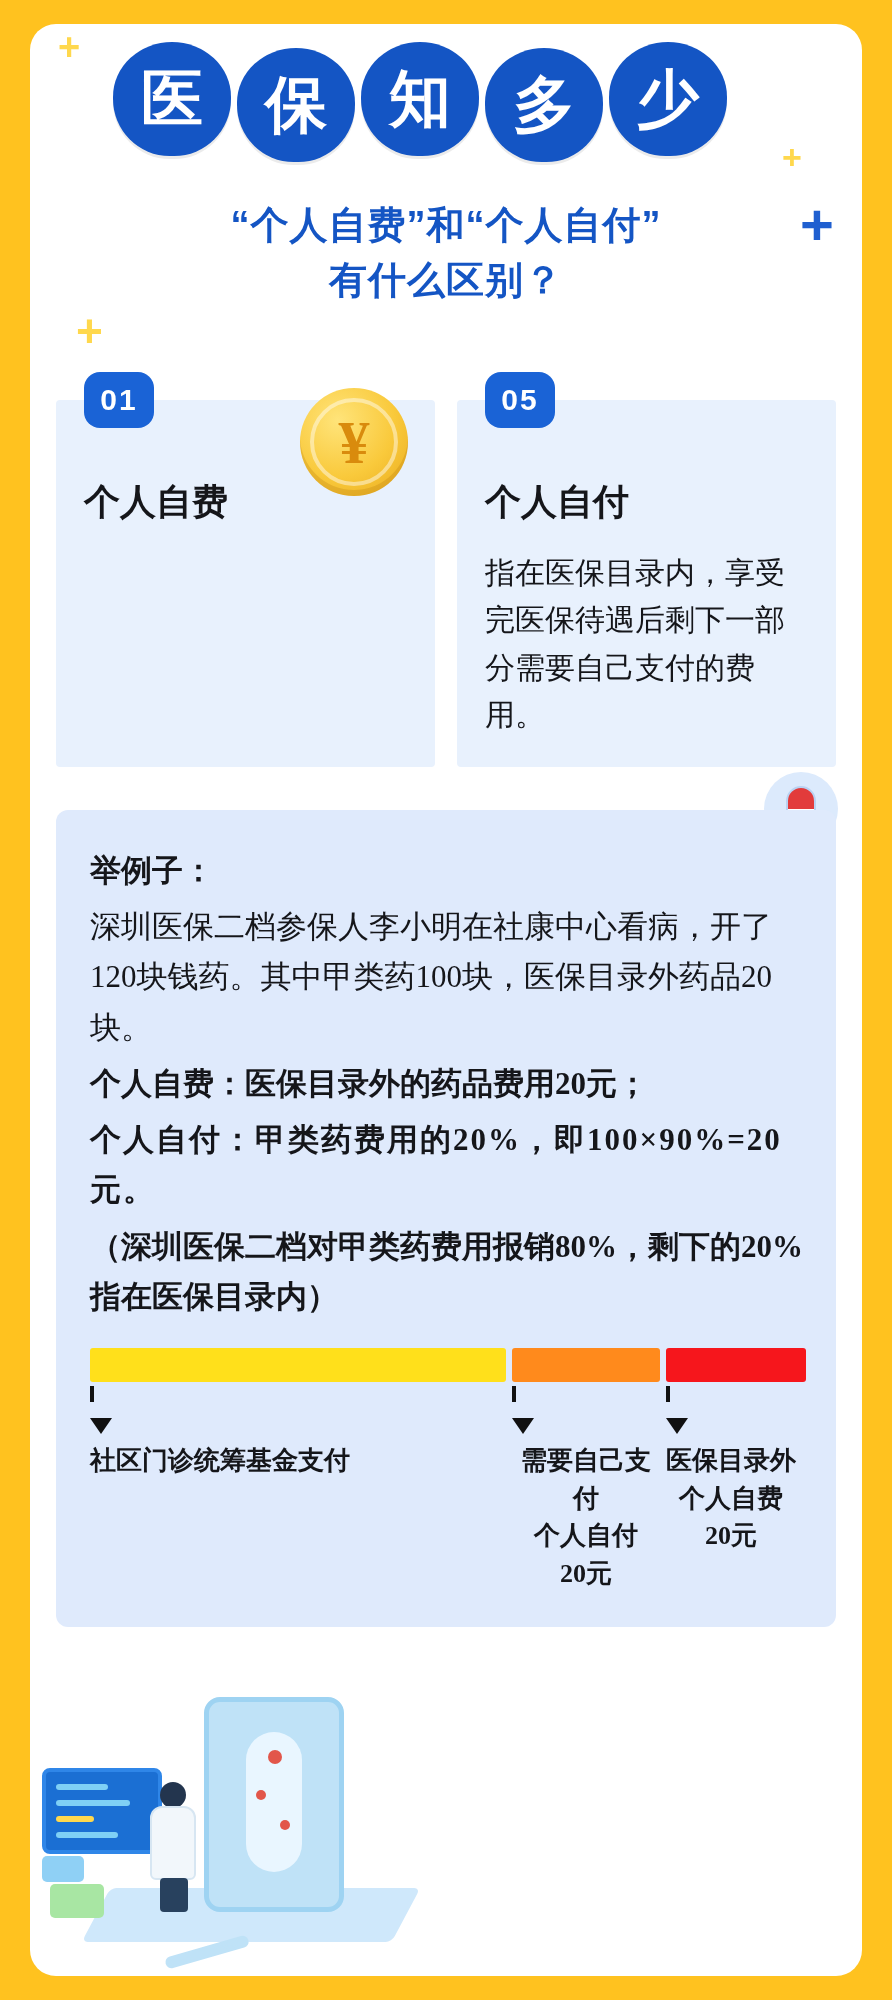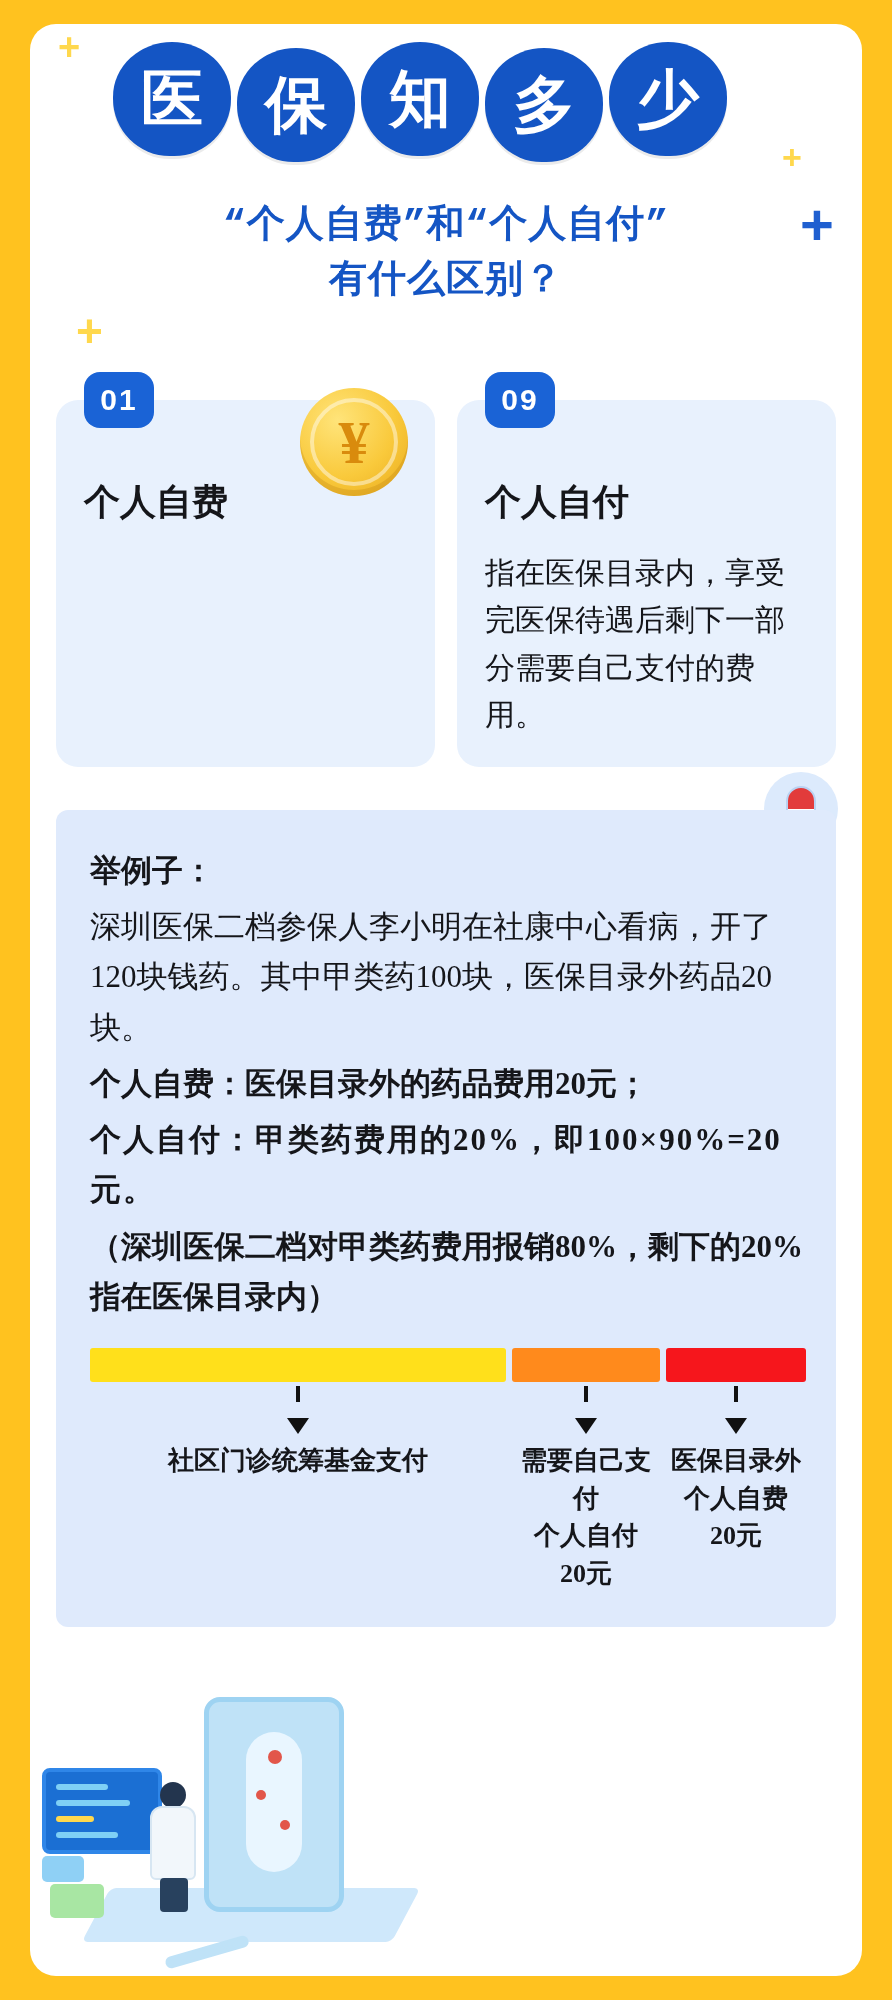--- a/index.html
+++ b/index.html
@@ -69,36 +69,36 @@
   .subtitle {
     position: absolute;
     left: 60px; top: 198px;
     width: 772px;
     text-align: center;
     color: #1455c4;
     font-weight: bold;
     font-size: 38px;
     line-height: 1.45;
     letter-spacing: 1px;
-    font-family: Liberation Mono, monospace;
+    font-family: Liberation Sans, sans-serif;
   }
 
   
   .cards {
     position: absolute;
     left: 56px; top: 400px;
     width: 780px;
     display: flex;
     gap: 22px;
   }
   .card {
     position: relative;
     width: 379px;
     background: #e8f1fd;
-    border-radius: 22px;
+    border-radius: 4px;
     padding: 78px 39px 28px 28px;
     min-height: 298px;
   }
   .badge {
     position: absolute;
     left: 28px; top: -28px;
     width: 70px; height: 56px;
     background: #1a63d6;
     border-radius: 16px;
     color: #fff;
@@ -233,21 +233,21 @@
   }
   .bar.b1 { flex: 0 0 416px; background: #ffe01b; }
   .bar.b2 { flex: 0 0 148px; background: #ff8a1c; }
   .bar.b3 { flex: 0 0 140px; background: #f6161c; }
 
   .arrows {
     display: flex;
     gap: 6px;
     margin-top: 4px;
   }
-  .arrow-col { display: flex; flex-direction: column; align-items: center; }
+  .arrow-col { display: flex; flex-direction: column; align-items: flex-start; }
   .arrow-col.c1 { flex: 0 0 416px; }
   .arrow-col.c2 { flex: 0 0 148px; }
   .arrow-col.c3 { flex: 0 0 140px; }
   .arrow {
     width: 0; height: 0;
     border-left: 11px solid transparent;
     border-right: 11px solid transparent;
     border-top: 16px solid #111;
     margin-top: 16px;
   }
@@ -342,21 +342,21 @@
     <div>“个人自费”和“个人自付”</div>
     <div>有什么区别？</div>
   </div>
 
   <div class="cards">
     <div class="card">
       <div class="badge">01</div>
       <h3>个人自费</h3>
     </div>
     <div class="card">
-      <div class="badge">09</div>
+      <div class="badge">05</div>
       <h3>个人自付</h3>
       <p>指在医保目录内，享受完医保待遇后剩下一部分需要自己支付的费用。</p>
     </div>
   </div>
 
   <div class="coin">
     <span>¥</span>
   </div>
 
 

